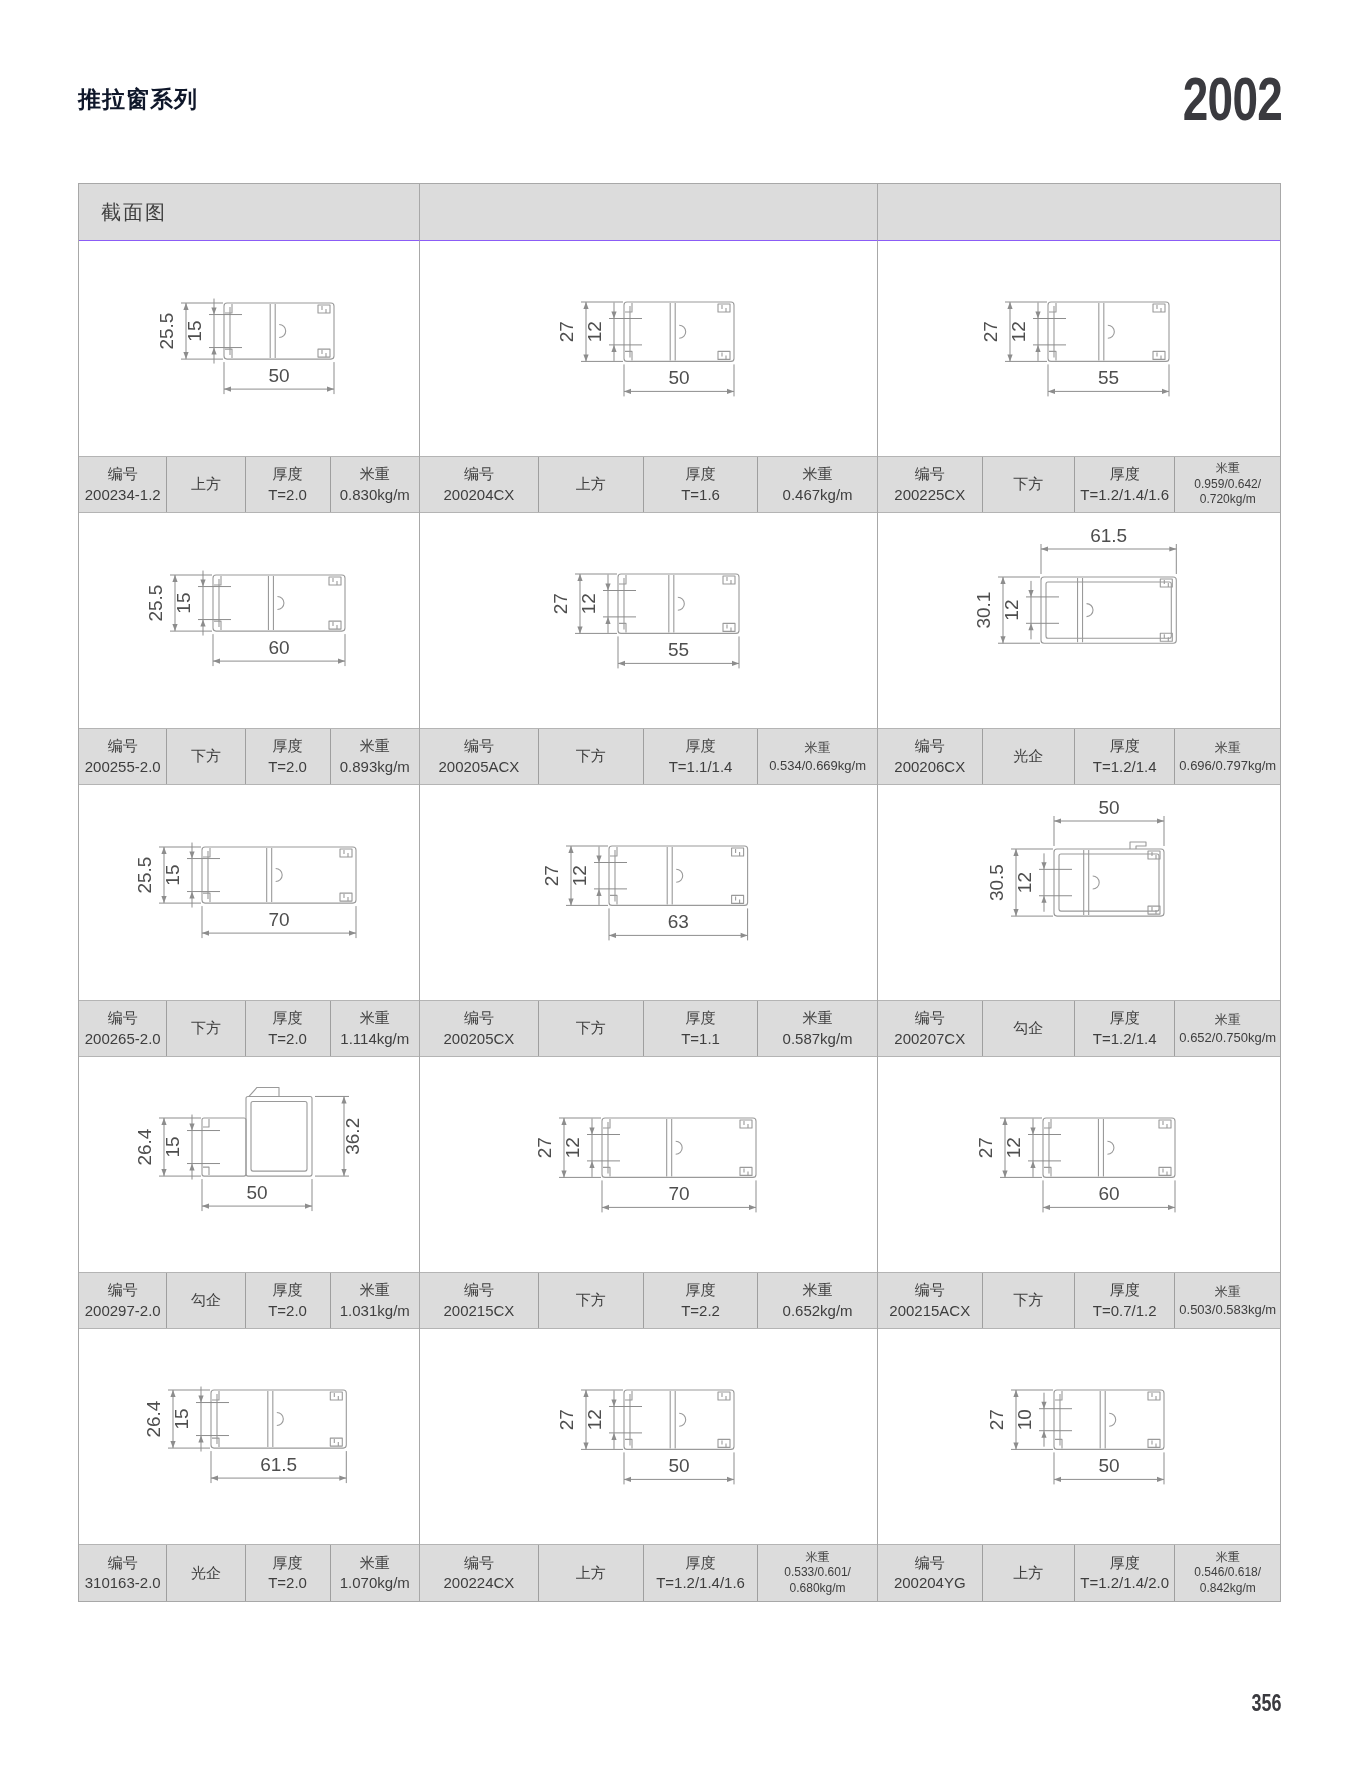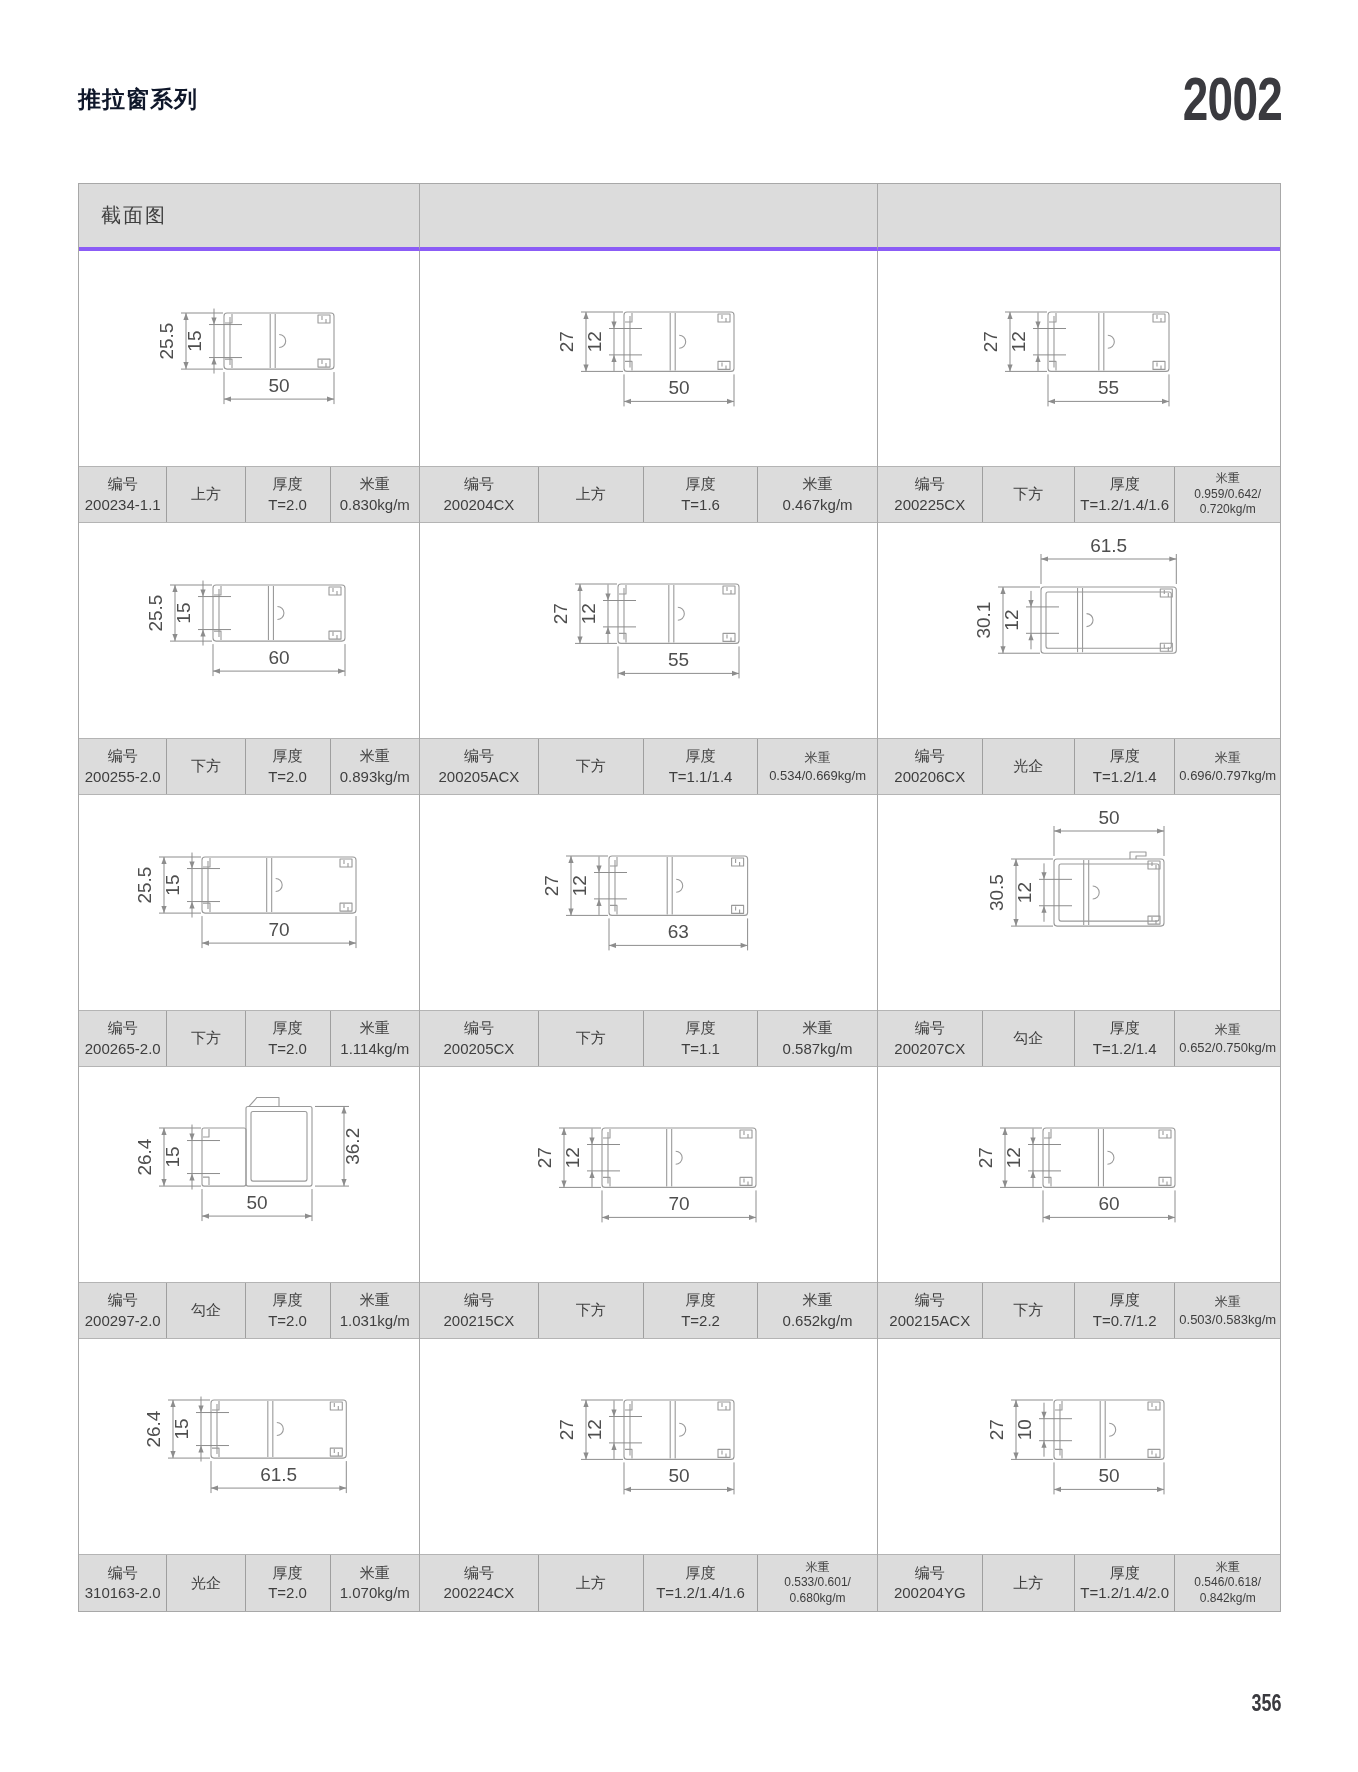--- a/index.html
+++ b/index.html
@@ -20,22 +20,22 @@
   .page-number{
     position:absolute;right:77px;top:1690px;font-size:23px;font-weight:900;
     color:#3a3a3f;transform:scaleX(0.78);transform-origin:100% 50%;
   }
   .grid{
     position:absolute;left:78px;top:183px;width:1203px;
     border:1px solid #a8a8a8;box-sizing:border-box;background:#ffffff;
   }
   .ghead,.grow{display:grid;grid-template-columns:341px 458px 402px;}
   .hcell{
-    height:67px;background:#dcdcdc;box-sizing:border-box;
-    border-bottom:4px solid #8b5cf6;display:flex;align-items:center;
+    height:57px;background:#dcdcdc;box-sizing:border-box;
+    border-bottom:1px solid #8b5cf6;display:flex;align-items:center;
   }
   .hcell:not(.last){border-right:1px solid #a8a8a8;}
   .hcell span{padding-left:22px;font-size:20px;color:#3f3f3f;letter-spacing:2px;}
   .gcell{box-sizing:border-box;background:#ffffff;}
   .gcell:not(.last){border-right:1px solid #a8a8a8;}
   .diagram{height:215px;overflow:hidden;}
   .strip{
     height:57px;background:#dcdcdc;box-sizing:border-box;
     border-top:1px solid #b4b4b4;border-bottom:1px solid #b4b4b4;
     display:grid;grid-template-columns:26% 23% 25% 26%;
@@ -106,21 +106,21 @@
               </g>
               <g fill="#4e4e4e" font-size="19">
                 <text x="94" y="90.05" text-anchor="middle" transform="rotate(-90 94 90.05)">25.5</text>
                 <text x="122" y="90.05" text-anchor="middle" transform="rotate(-90 122 90.05)">15</text>
                 <text x="200" y="141.1" text-anchor="middle">50</text>
               </g>
             </svg></div>
           <div class="strip">
             <div class="scell">
               <div class="lbl">编号</div>
-              <div class="val">200234-1.1</div>
+              <div class="val">200234-1.2</div>
             </div>
             <div class="scell">
               <div class="val">上方</div>
             </div>
             <div class="scell">
               <div class="lbl">厚度</div>
               <div class="val">T=2.0</div>
             </div>
             <div class="scell ">
               <div class="lbl">米重</div>

